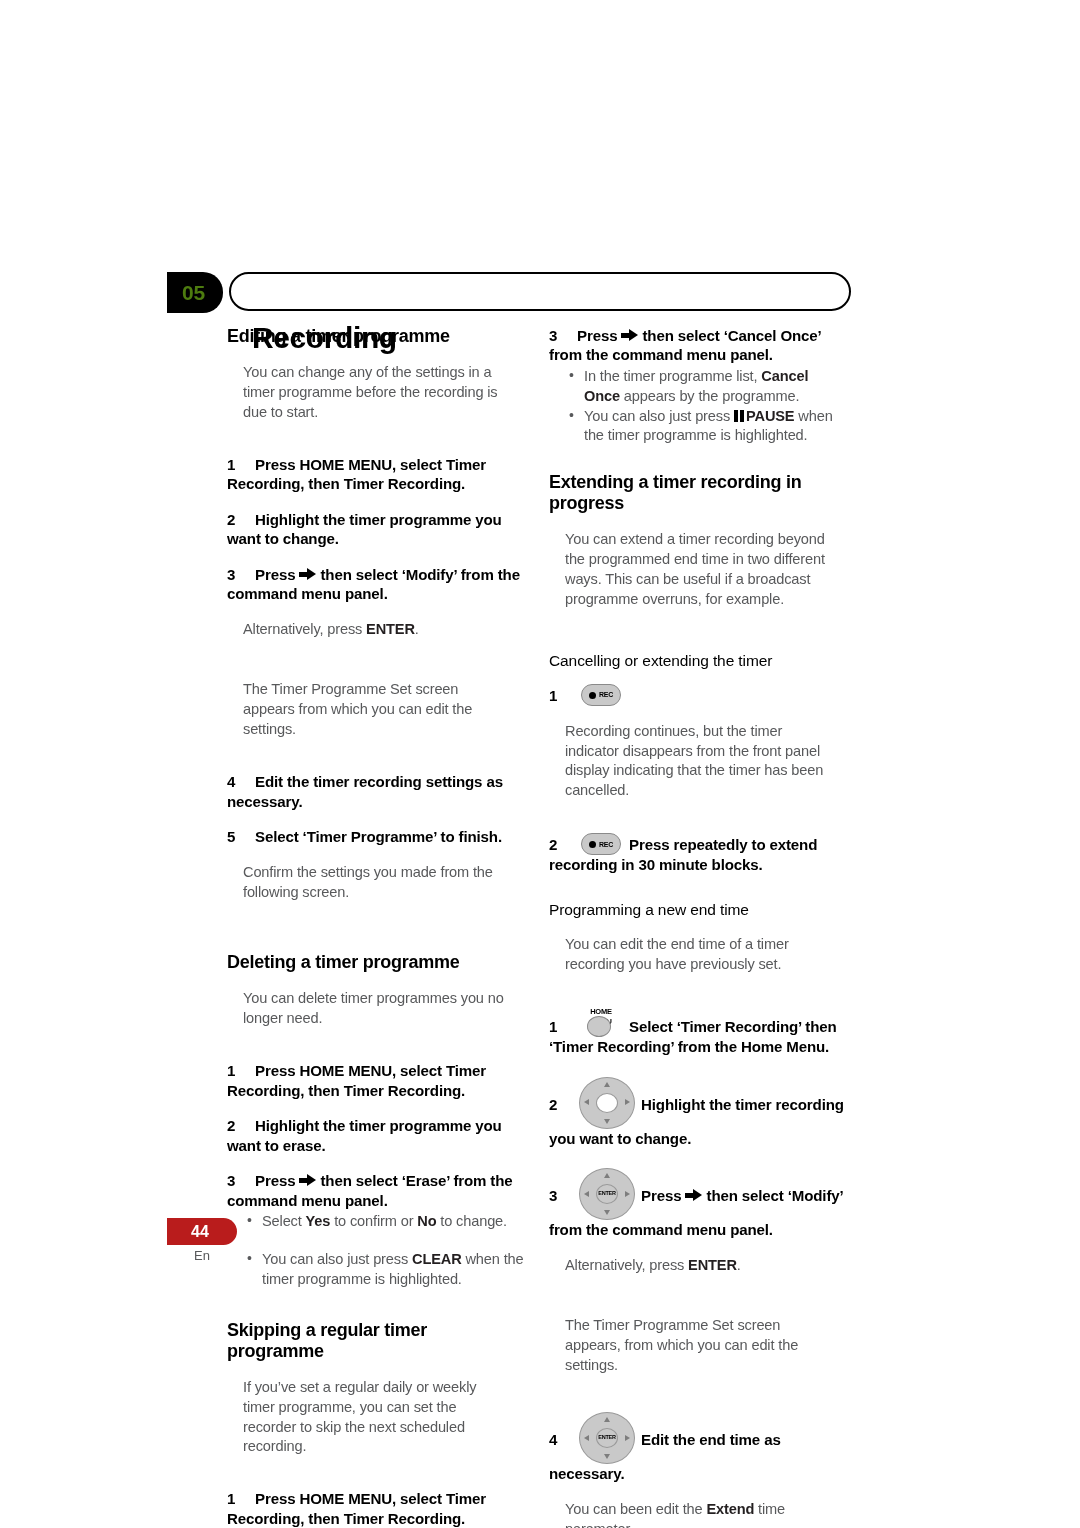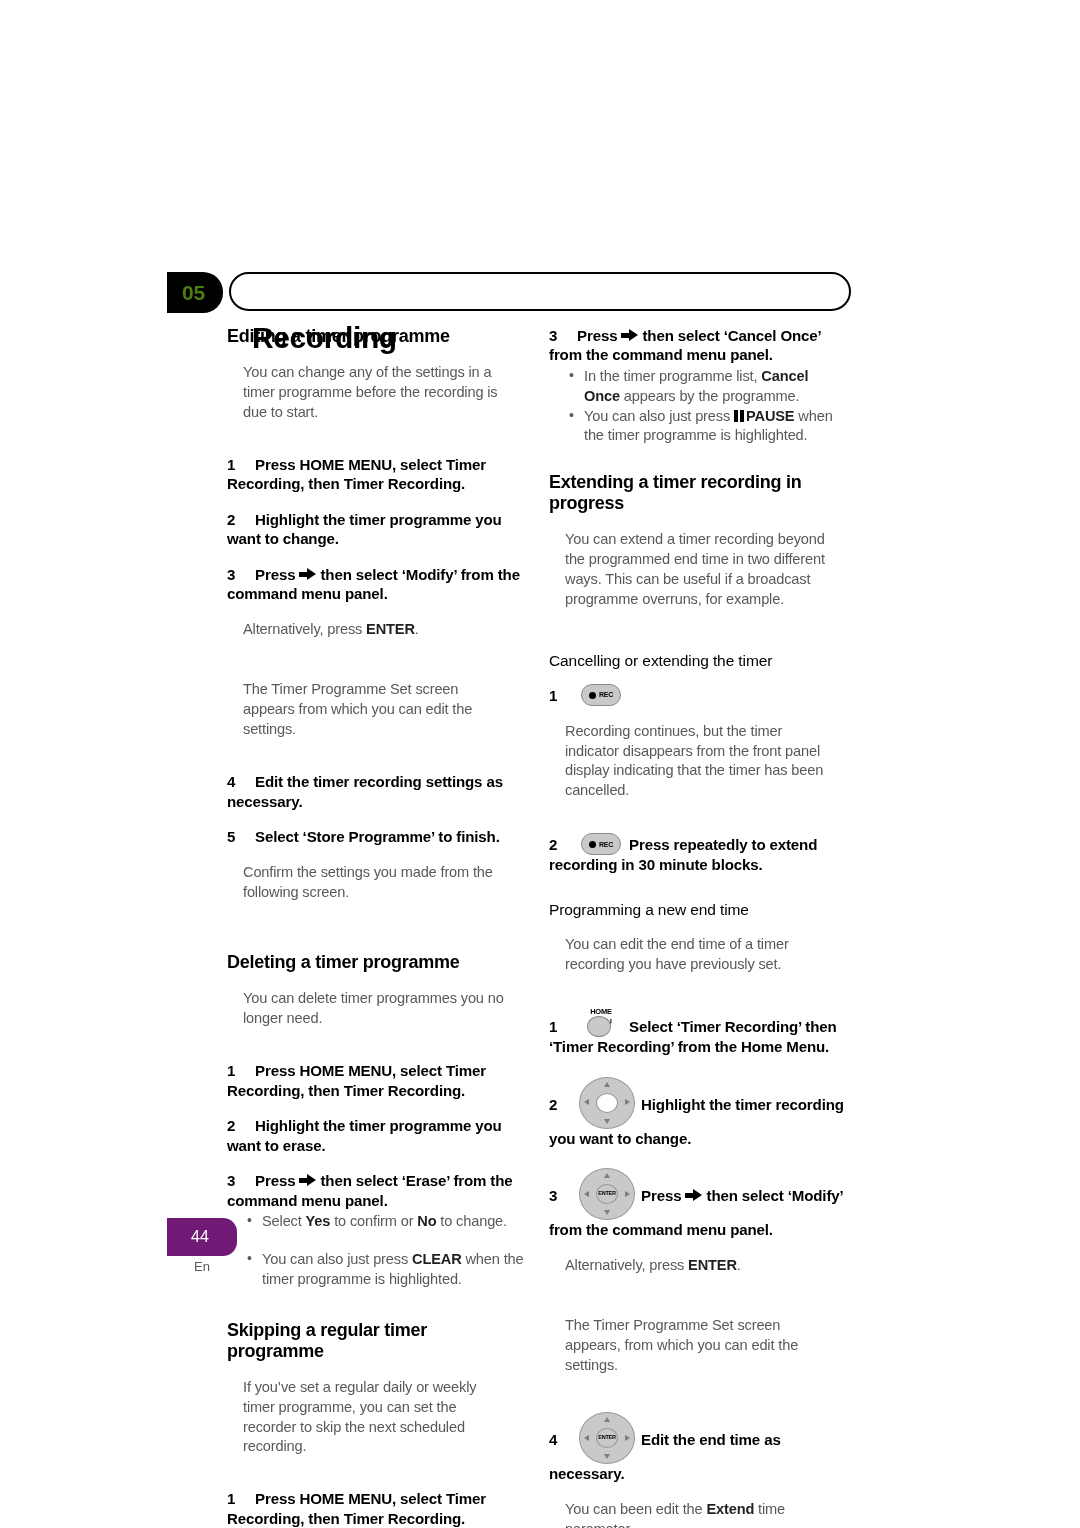--- a/index.html
+++ b/index.html
@@ -319,26 +319,26 @@
 
   
   .footer {
     position: absolute;
     left: 167px;
     top: 1218px;
     width: 120px;
   }
   .page-pill {
     width: 70px;
-    height: 38px;
-    background: #701a75;
+    height: 27px;
+    background: #b91c1c;
     border-radius: 0 14px 14px 0;
     color: #fff;
     font-size: 16px;
-    font-weight: normal;
+    font-weight: bold;
     display: flex;
     align-items: center;
     justify-content: center;
     box-sizing: border-box;
     padding-right: 4px;
   }
   .lang {
     margin-top: 3px;
     width: 70px;
     text-align: center;
@@ -372,21 +372,21 @@
     <p class="step"><span class="num">3</span><span>Press</span> <span class="arrow-r"></span> <span>then select ‘Modify’ from the command menu panel.</span></p>
     <p class="body"><span>Alternatively, press </span><b>ENTER</b><span>.</span></p>
 
     <div class="sp-9"></div>
     <p class="body">The Timer Programme Set screen appears from which you can edit the settings.</p>
 
     <div class="sp-16"></div>
     <p class="step"><span class="num">4</span><span>Edit the timer recording settings as necessary.</span></p>
 
     <div class="sp-16"></div>
-    <p class="step"><span class="num">5</span><span>Select ‘Store Programme’ to finish.</span></p>
+    <p class="step"><span class="num">5</span><span>Select ‘Timer Programme’ to finish.</span></p>
     <p class="body">Confirm the settings you made from the following screen.</p>
 
     <div class="sp-34"></div>
     <h2 class="sec">Deleting a timer programme</h2>
     <p class="body">You can delete timer programmes you no longer need.</p>
 
     <div class="sp-16"></div>
     <p class="step"><span class="num">1</span><span>Press HOME MENU, select Timer Recording, then Timer Recording.</span></p>
 
     <div class="sp-16"></div>

